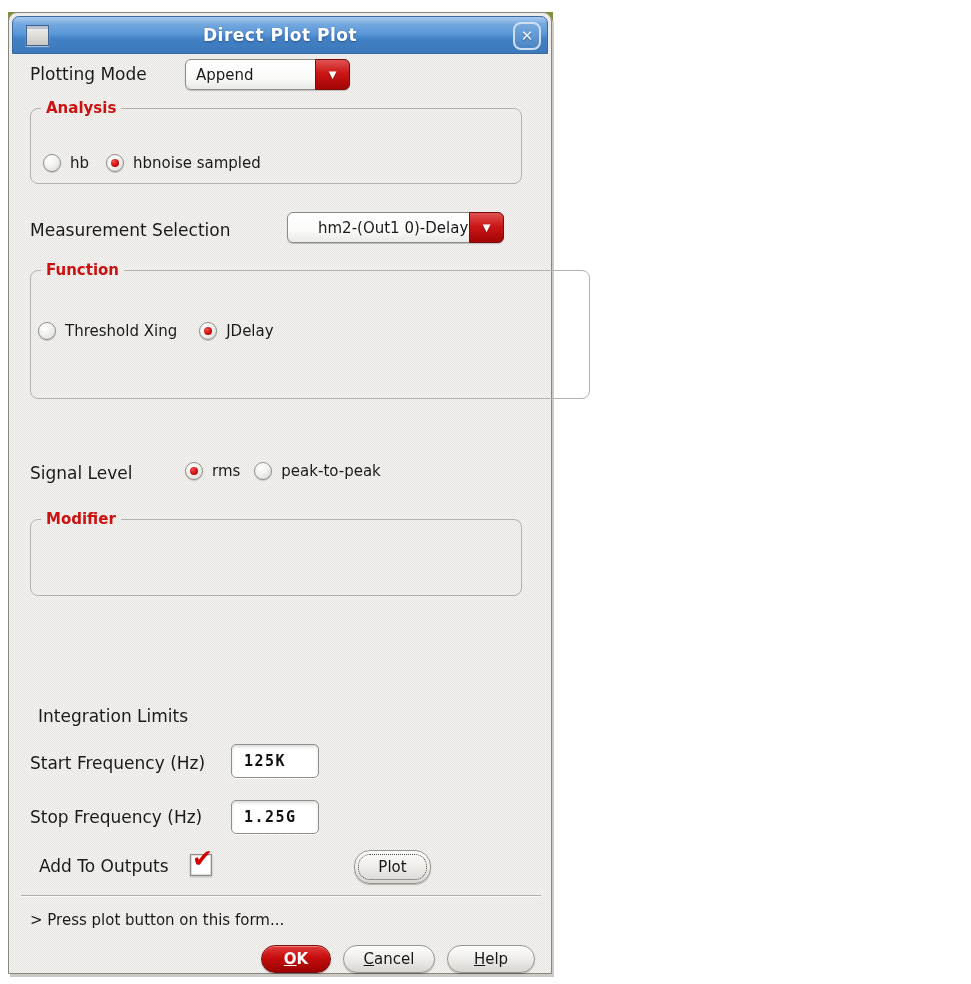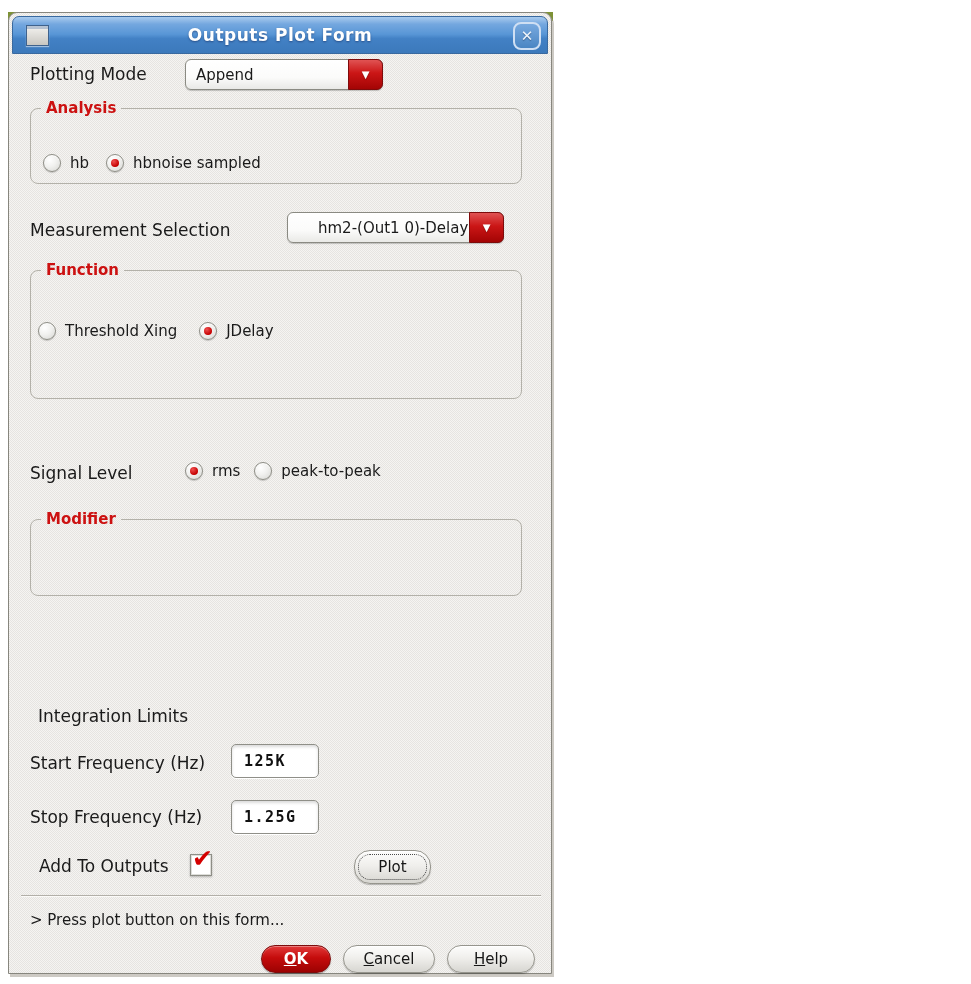--- a/index.html
+++ b/index.html
@@ -141,28 +141,28 @@
 </head>
 <body>
 
 <div class="green-corner green-tl"></div>
 <div class="green-corner green-tr"></div>
 
 <div class="window">
 
   <div class="titlebar">
     <div class="win-menu-icon"></div>
-    <div class="title-text">Outputs Plot Form</div>
+    <div class="title-text">Direct Plot Plot</div>
     <div class="close-btn">
       <span>✕</span>
     </div>
   </div>
 
   <div class="lbl" style="left:21px; top:51px;">Plotting Mode</div>
-  <div class="dropdown" style="left:176px; top:46px; width:198px;">
+  <div class="dropdown" style="left:176px; top:46px; width:165px;">
     <span class="dd-text">Append</span>
     <span class="dd-arrow">
         <span>▼</span>
       </span>
   </div>
 
   <fieldset class="group" style="left:21px; top:86px; width:492px; height:85px;">
     <legend>Analysis</legend>
   </fieldset>
   <div class="opt-row" style="left:34px; top:141px;">
@@ -177,21 +177,21 @@
   </div>
 
   <div class="lbl" style="left:21px; top:207px;">Measurement Selection</div>
   <div class="dropdown" style="left:278px; top:199px; width:217px;padding-left:20px;">
     <span class="dd-text">hm2-(Out1 0)-Delay</span>
     <span class="dd-arrow">
         <span>▼</span>
       </span>
   </div>
 
-  <fieldset class="group" style="left:21px; top:248px; width:492px; height:138px;">
+  <fieldset class="group" style="left:21px; top:248px; width:560px; height:138px;">
     <legend>Function</legend>
   </fieldset>
   <div class="opt-row" style="left:29px; top:309px;">
     <span class="pair" style="margin-right:22px;">
       <span class="radio"></span>
       <span class="opt-label">Threshold Xing</span>
     </span>
     <span class="pair">
       <span class="radio on"></span>
       <span class="opt-label">JDelay</span>

